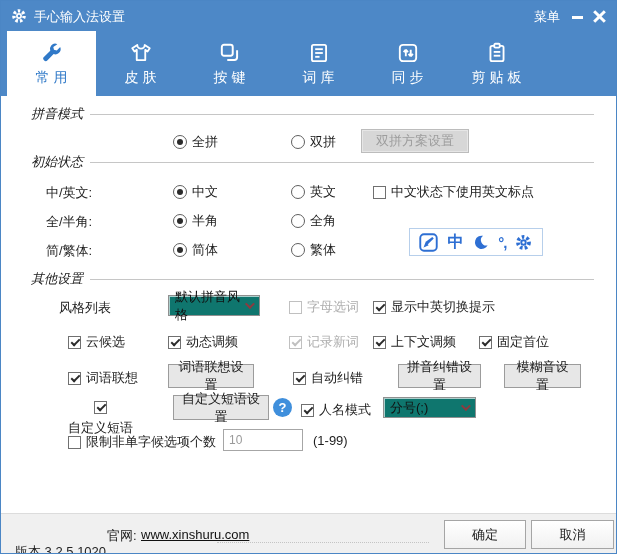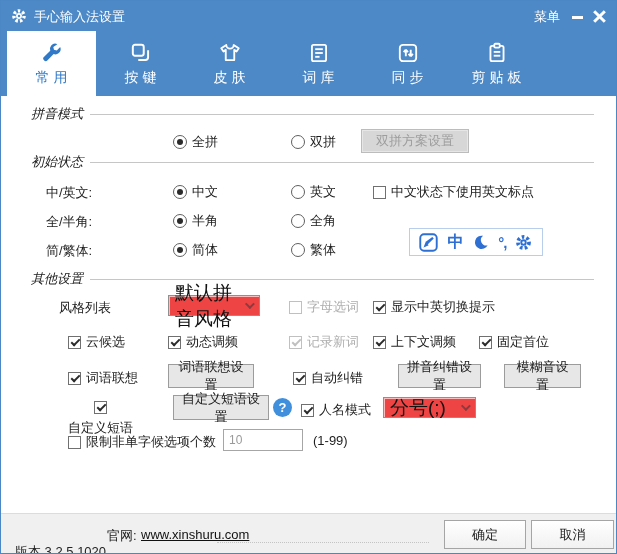--- a/index.html
+++ b/index.html
@@ -37,23 +37,23 @@
   .cb.on::after{content:"";position:absolute;left:2px;top:2px;width:7px;height:3px;border-left:2px solid #2b2b2b;border-bottom:2px solid #2b2b2b;transform:rotate(-45deg);}
   .it.dis{cursor:default;}
   .it.dis .cb{border-color:#c0c0c0;}
   .it.dis .cb.on::after{border-color:#c0c0c0;}
   .it.dis .lbl{color:#aeaeae;}
   
   .btn{position:absolute;background:#e7e7e7;border:1px solid #9c9c9c;color:#1a1a1a;font-size:13px;
        display:flex;align-items:center;justify-content:center;cursor:pointer;font-family:inherit;}
   .btn.disabled{background:#d7d7d7;border-color:#bcbcbc;color:#9d9d9d;box-shadow:inset 0 0 0 1px #e6e6e6;cursor:default;}
   .btn.push{background:linear-gradient(#ffffff,#f1f1f1);border:1px solid #a5a5a5;}
-  .combo{position:absolute;height:21px;background:#ef4444;border:1px solid #909090;
+  .combo{position:absolute;height:21px;background:#0f766e;border:1px solid #909090;
          box-shadow:inset 1px 1px 0 rgba(255,255,255,.65);
-         display:flex;align-items:center;justify-content:space-between;padding:0 7px 0 6px;font-size:19px;color:#111;cursor:pointer;}
+         display:flex;align-items:center;justify-content:space-between;padding:0 7px 0 6px;font-size:13px;color:#111;cursor:pointer;}
   .chev{width:7px;height:7px;border-right:2px solid #8e3a3f;border-bottom:2px solid #8e3a3f;transform:rotate(45deg) translateY(-2px);flex:none;}
   .tinput{position:absolute;height:22px;border:1px solid #a6a6a6;background:#fff;color:#9a9a9a;font-size:12px;padding:0 5px;font-family:inherit;}
   .hint{position:absolute;font-size:13px;color:#1d1d1d;}
   .help{position:absolute;width:19px;height:19px;border-radius:50%;background:#3f8fdc;color:#fff;font-size:13px;font-weight:bold;
         display:flex;align-items:center;justify-content:center;cursor:pointer;}
   
   .preview{position:absolute;left:408px;top:227px;width:134px;height:28px;background:#fff;border:1px solid #b7cfeb;
            display:flex;align-items:center;justify-content:space-around;padding:0 5px;}
   .preview .zh{color:#2e6fd3;font-size:16px;font-weight:bold;cursor:pointer;}
   .preview .pu{color:#2e6fd3;font-size:15px;font-weight:bold;letter-spacing:-1px;cursor:pointer;}
@@ -87,34 +87,34 @@
     <div class="tab active">
       <span>
         <svg width="24" height="24" viewBox="0 0 22 22">
             <path fill="currentColor" d="M15.9 2.9a4.8 4.8 0 0 0-5.6 1.3 4.8 4.8 0 0 0-.9 4.7l-5.6 5.6a2.2 2.2 0 1 0 3.1 3.1l5.6-5.6a4.8 4.8 0 0 0 4.7-.9 4.8 4.8 0 0 0 1.3-5.6l-3.1 3.1-2.6-.6-.6-2.6z"></path>
           </svg>
       </span>
       <span class="tl">常用</span>
     </div>
     <div class="tab">
       <span>
+        <svg width="24" height="24" viewBox="0 0 22 22" fill="none" stroke="#fff" stroke-width="1.7" stroke-linejoin="round">
+            <path d="M7.6 3.6 L3 6.6 5 9.6 7.1 8.1 V17.5 H14.9 V8.1 L17 9.6 19 6.6 14.4 3.6 A3.4 3.4 0 0 1 7.6 3.6 Z"></path>
+          </svg>
+      </span>
+      <span class="tl">皮肤</span>
+    </div>
+    <div class="tab">
+      <span>
         <svg width="24" height="24" viewBox="0 0 22 22" fill="none" stroke="#fff" stroke-width="1.8">
             <rect x="3.5" y="3.5" width="10" height="10" rx="2"></rect>
             <path d="M17.5 8.5v6.5a2.5 2.5 0 0 1-2.5 2.5H8.5"></path>
           </svg>
       </span>
       <span class="tl">按键</span>
-    </div>
-    <div class="tab">
-      <span>
-        <svg width="24" height="24" viewBox="0 0 22 22" fill="none" stroke="#fff" stroke-width="1.7" stroke-linejoin="round">
-            <path d="M7.6 3.6 L3 6.6 5 9.6 7.1 8.1 V17.5 H14.9 V8.1 L17 9.6 19 6.6 14.4 3.6 A3.4 3.4 0 0 1 7.6 3.6 Z"></path>
-          </svg>
-      </span>
-      <span class="tl">皮肤</span>
     </div>
     <div class="tab">
       <span>
         <svg width="24" height="24" viewBox="0 0 22 22" fill="none" stroke="#fff" stroke-width="1.7">
             <rect x="4.5" y="3.5" width="13" height="15" rx="1.5"></rect>
             <line x1="7.5" y1="7.5" x2="14.5" y2="7.5"></line>
             <line x1="7.5" y1="11" x2="14.5" y2="11"></line>
             <line x1="7.5" y1="14.5" x2="11.5" y2="14.5"></line>
           </svg>
       </span>

